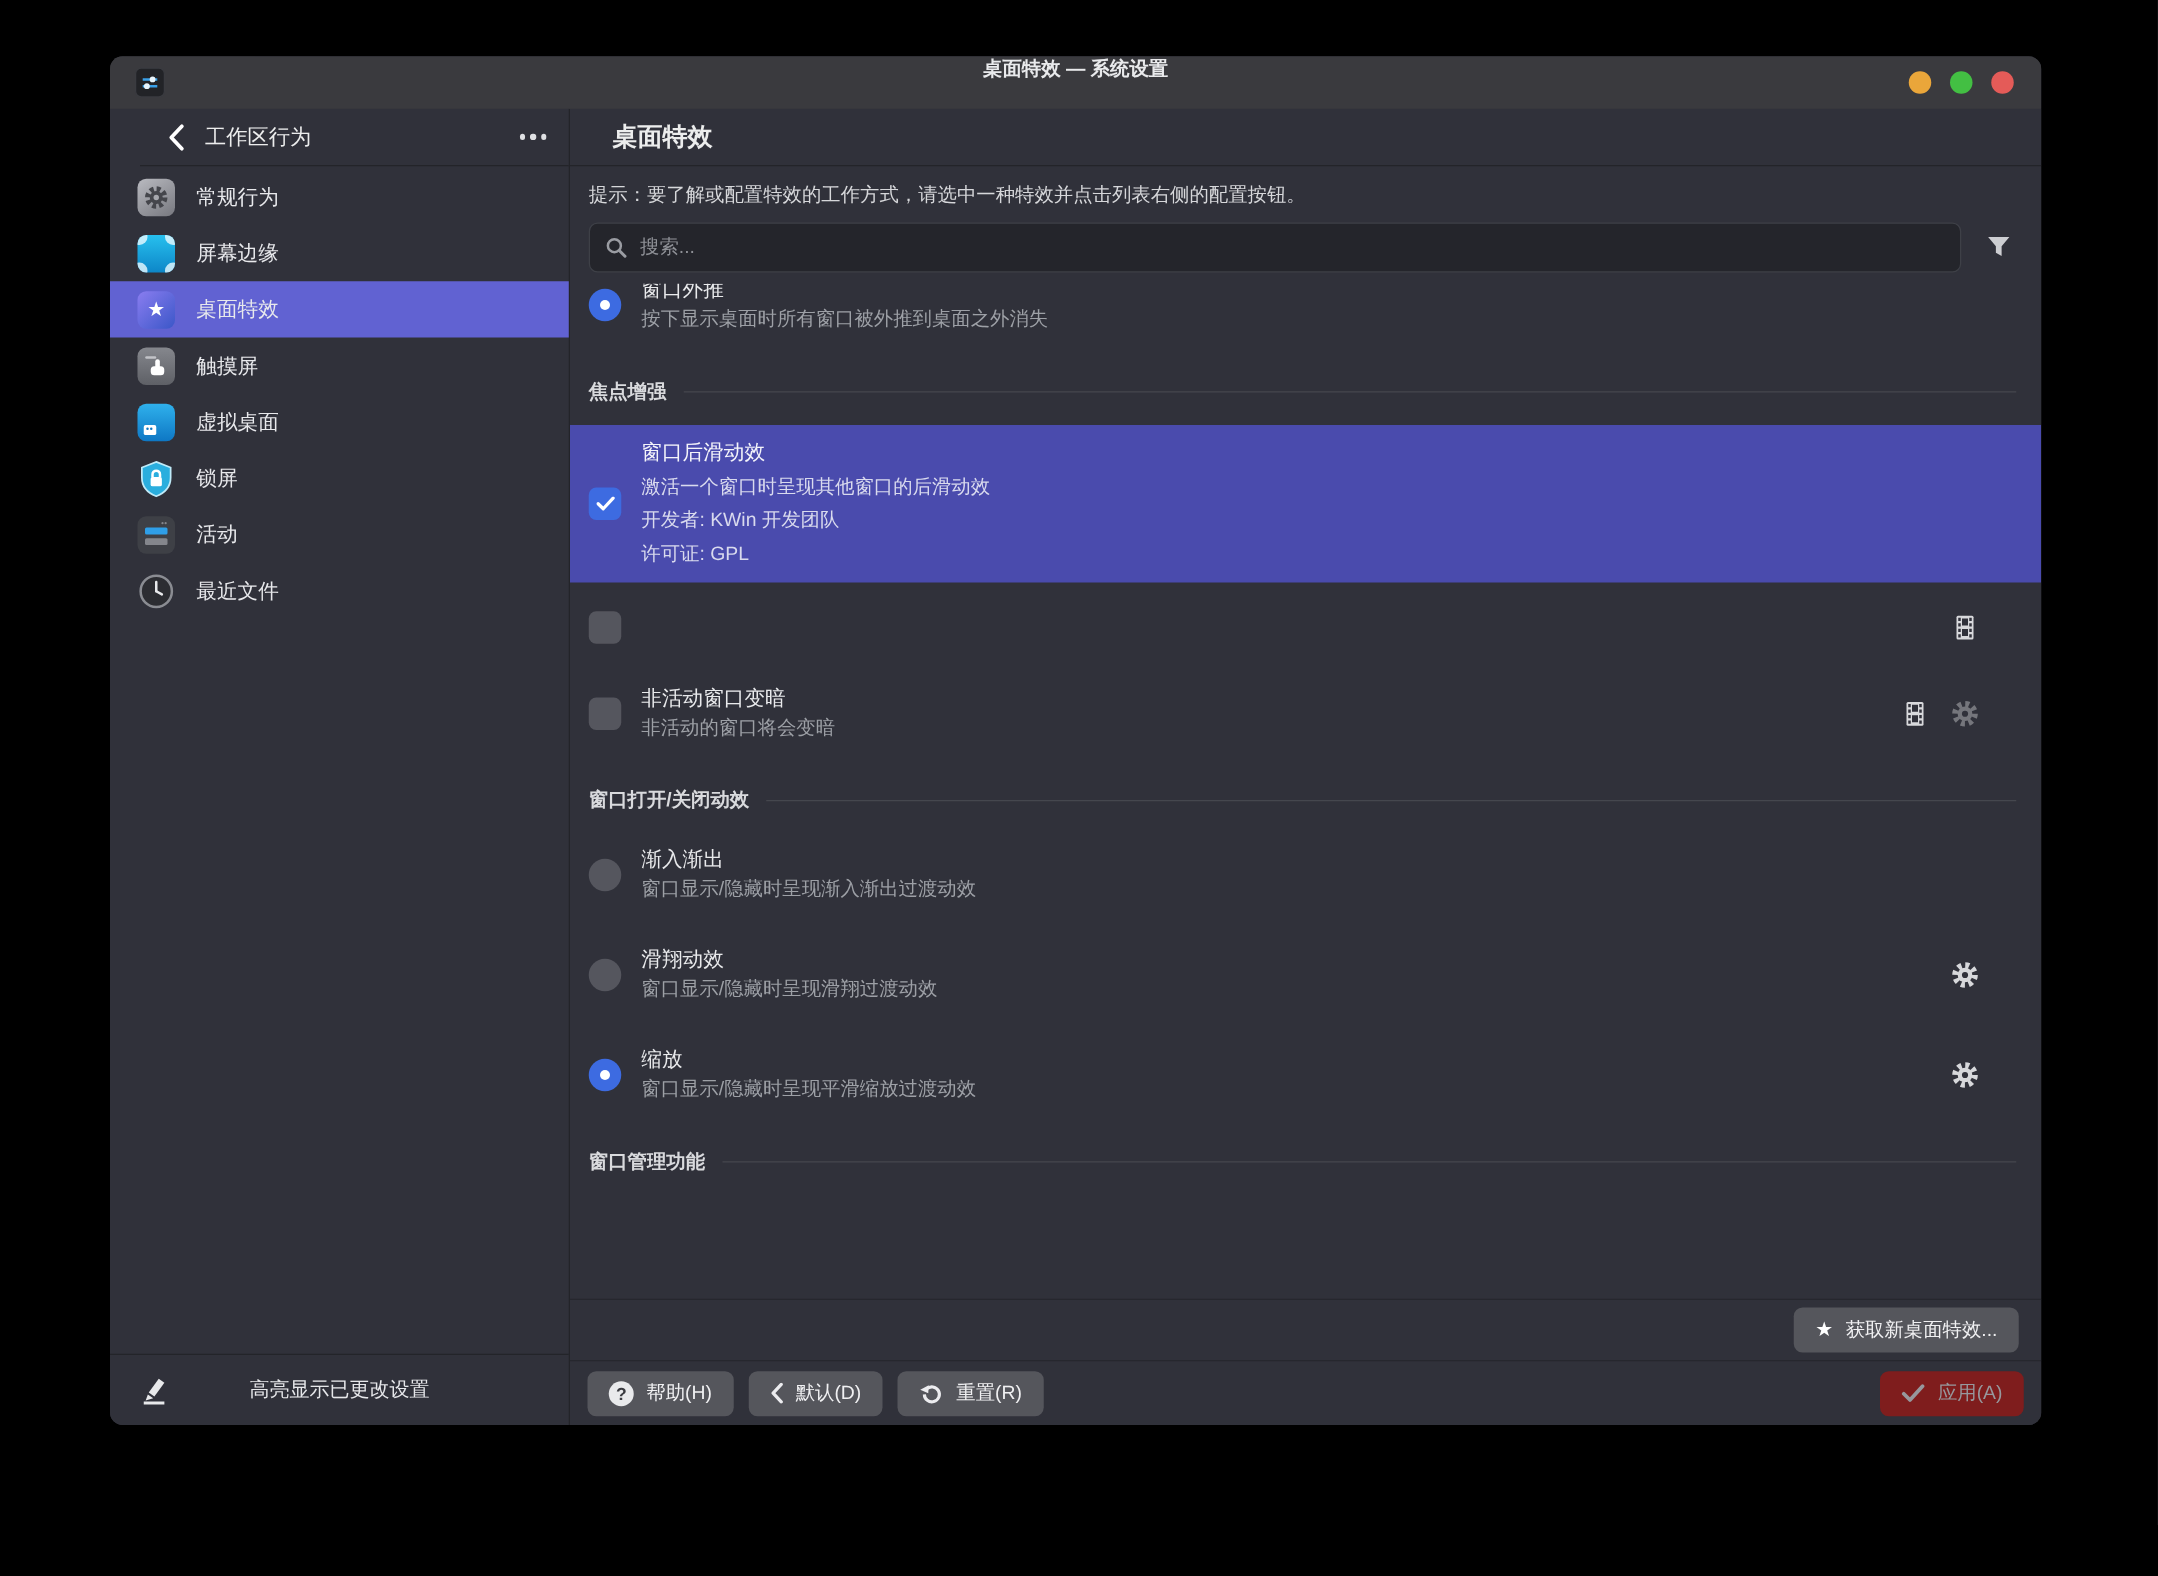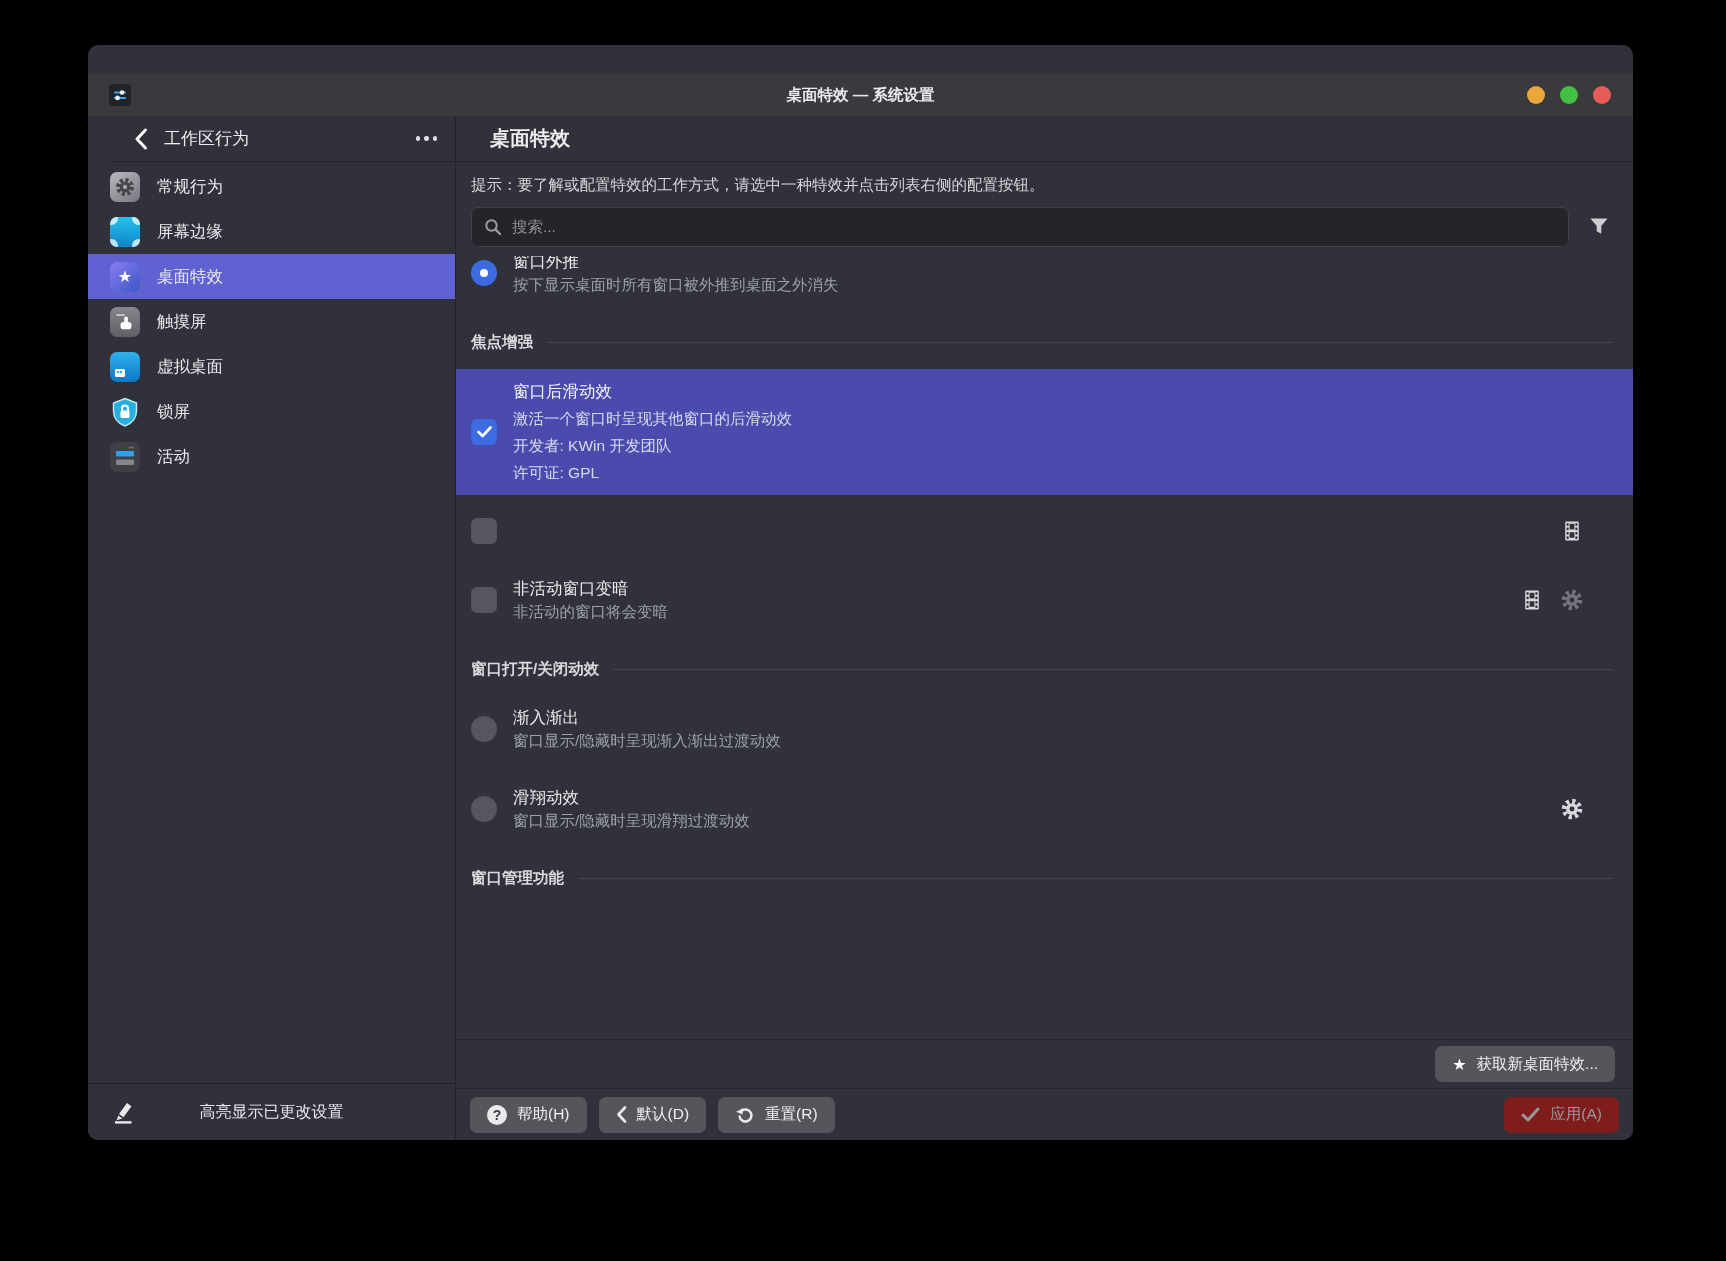--- a/index.html
+++ b/index.html
@@ -3,21 +3,21 @@
 <meta charset="utf-8">
 <style>
   * { margin:0; padding:0; box-sizing:border-box; }
   html,body { width:1726px; height:1261px; background:#000; font-family:"Liberation Sans","DejaVu Sans",sans-serif; }
   body { position:relative; overflow:hidden; }
 
   .window { position:absolute; left:88px; top:45px; width:1545px; height:1095px;
     background:#30313a; border-radius:10px; overflow:hidden; display:flex; flex-direction:column; }
 
   
-  .titlebar { height:42px; background:#3a3a3e; display:flex; align-items:center; position:relative; flex:0 0 auto;margin-top:29px; }
+  .titlebar { height:42px; background:#3a3a3e; display:flex; align-items:flex-start; position:relative; flex:0 0 auto; }
   .app-icon { position:absolute; left:20px; top:9px; width:24px; height:24px; background:#222327; border:1px solid #3a3b40; border-radius:5px; display:flex; align-items:center; justify-content:center; }
   .win-title { flex:1; text-align:center; color:#e9eaec; font-size:15.5px; font-weight:700; }
   .lights { position:absolute; right:22px; top:12px; display:flex; gap:15px; }
   .light { width:18px; height:18px; border-radius:50%; }
   .light.min { background:#eaa63a; } .light.max { background:#43bf43; } .light.close { background:#e45b58; }
 
   
   .bodyrow { flex:1; display:flex; min-height:0; }
 
   
@@ -184,20 +184,30 @@
           <span class="tile act-t">
             <svg width="30" height="30" viewBox="0 0 30 30">
               <rect x="6" y="9" width="18" height="5.5" rx="1.2" fill="#2f9fe8"></rect>
               <rect x="6" y="17.5" width="18" height="5.5" rx="1.2" fill="#84868c"></rect>
               <circle cx="20" cy="5.5" r="0.9" fill="#84868c"></circle>
                 <circle cx="22.5" cy="5.5" r="0.9" fill="#84868c"></circle>
             </svg>
           </span>
           <span>活动</span>
         </div>
+        <div class="sb-item">
+          <span class="tile clear-t">
+            <svg width="30" height="30" viewBox="0 0 30 30">
+              <circle cx="15" cy="15" r="12.5" fill="#2c2d32" stroke="#8a8c92" stroke-width="2"></circle>
+              <line x1="15" y1="15" x2="15" y2="7.5" stroke="#e8e9ec" stroke-width="2" stroke-linecap="round"></line>
+              <line x1="15" y1="15" x2="19.5" y2="17.5" stroke="#e8e9ec" stroke-width="2" stroke-linecap="round"></line>
+            </svg>
+          </span>
+          <span>最近文件</span>
+        </div>
       </div>
 
       <div class="sb-footer">
         <span class="icon">
           <svg width="26" height="24" viewBox="0 0 26 24">
             <path d="M9 14 L17 3 L21.5 6.2 L13.5 17.2 Z" fill="#e8e9eb"></path>
             <path d="M8.3 15.6 L12.6 18.6 L6.5 20.3 Z" fill="#e8e9eb"></path>
             <rect x="5" y="21.2" width="16.5" height="2.4" fill="#e8e9eb"></rect>
           </svg>
         </span>
@@ -337,20 +347,38 @@
             <span class="icon">
               <svg width="22" height="22" viewBox="0 0 24 24">
                 <circle cx="12" cy="12" r="8.5" fill="none" stroke="#d7d8db" stroke-width="5.4" stroke-dasharray="3.4 3.27"></circle>
                 <circle cx="12" cy="12" r="6.4" fill="#d7d8db"></circle>
                 <circle cx="12" cy="12" r="2.7" fill="#30313a"></circle>
               </svg>
             </span>
           </div>
         </div>
 
+        <div class="row">
+          <span class="ctrl radio checked">
+              <span class="dot"></span>
+            </span>
+          <div class="texts">
+            <div class="rtitle">缩放</div>
+            <div class="rsub">窗口显示/隐藏时呈现平滑缩放过渡动效</div>
+          </div>
+          <div class="ricons">
+            <span class="icon">
+              <svg width="22" height="22" viewBox="0 0 24 24">
+                <circle cx="12" cy="12" r="8.5" fill="none" stroke="#d7d8db" stroke-width="5.4" stroke-dasharray="3.4 3.27"></circle>
+                <circle cx="12" cy="12" r="6.4" fill="#d7d8db"></circle>
+                <circle cx="12" cy="12" r="2.7" fill="#30313a"></circle>
+              </svg>
+            </span>
+          </div>
+        </div>
 
         <div class="section">
           <span class="section-label">窗口管理功能</span>
             <span class="rule"></span>
         </div>
 
       </div>
 
       <div class="knewstuff">
         <div class="btn">

